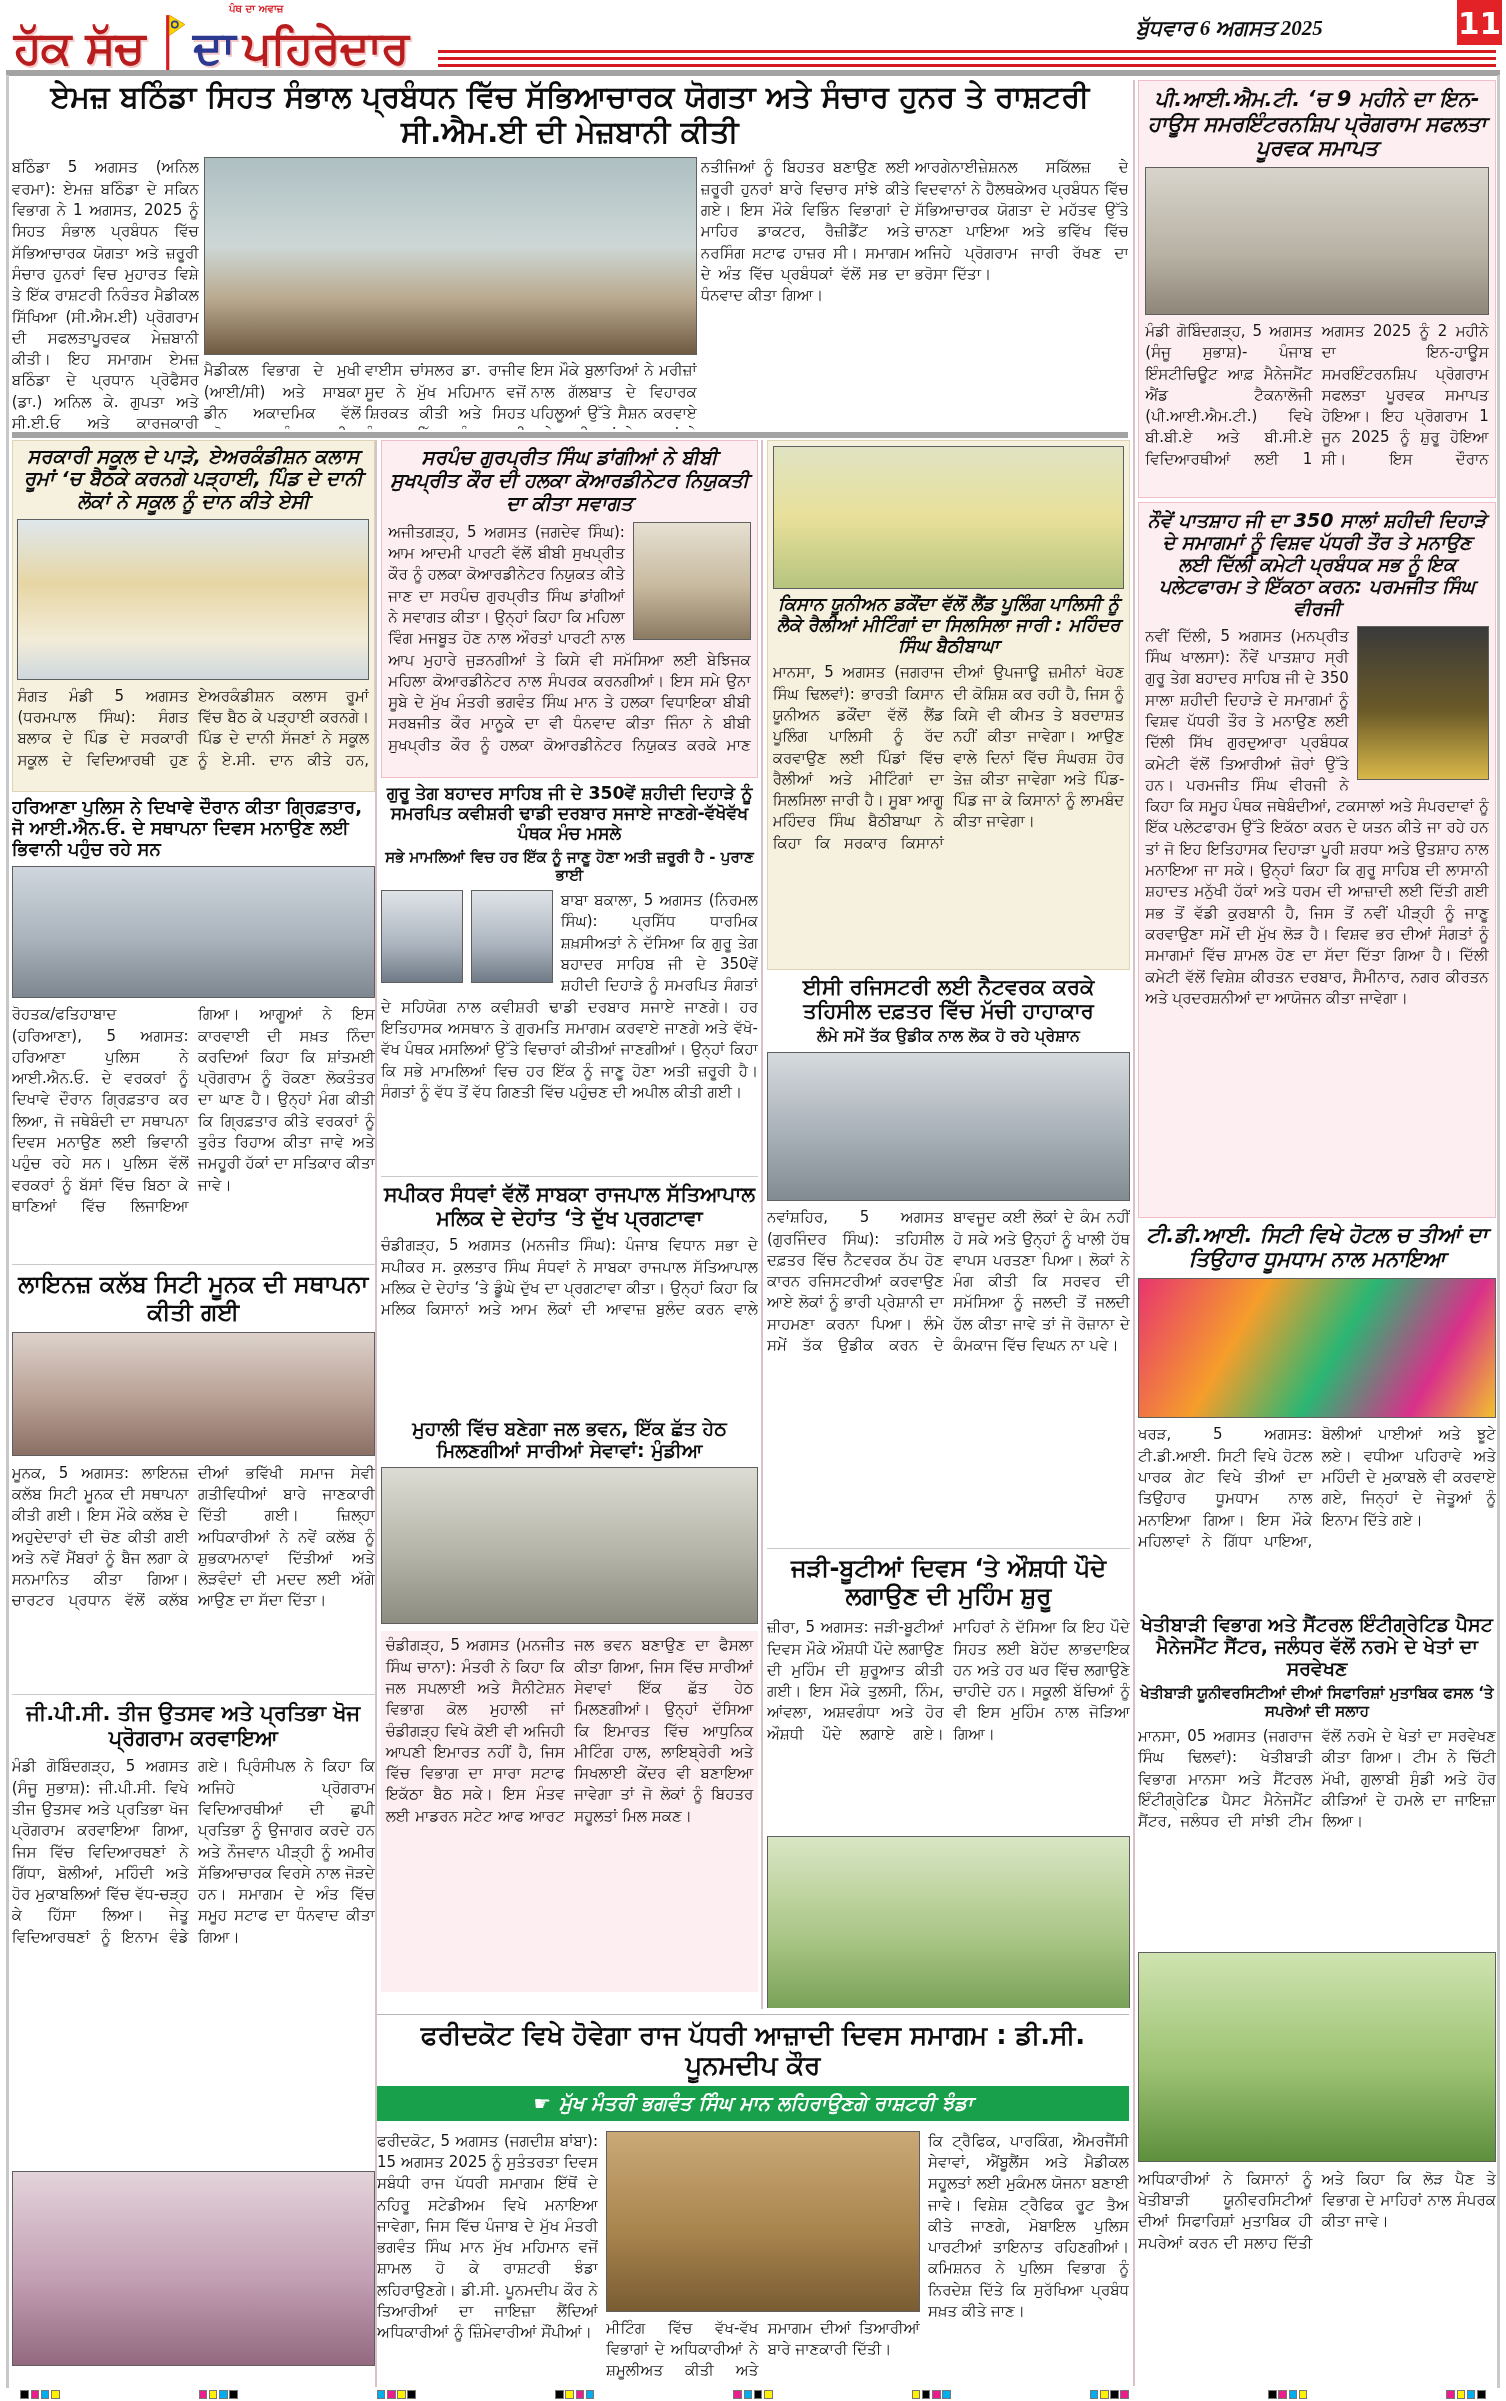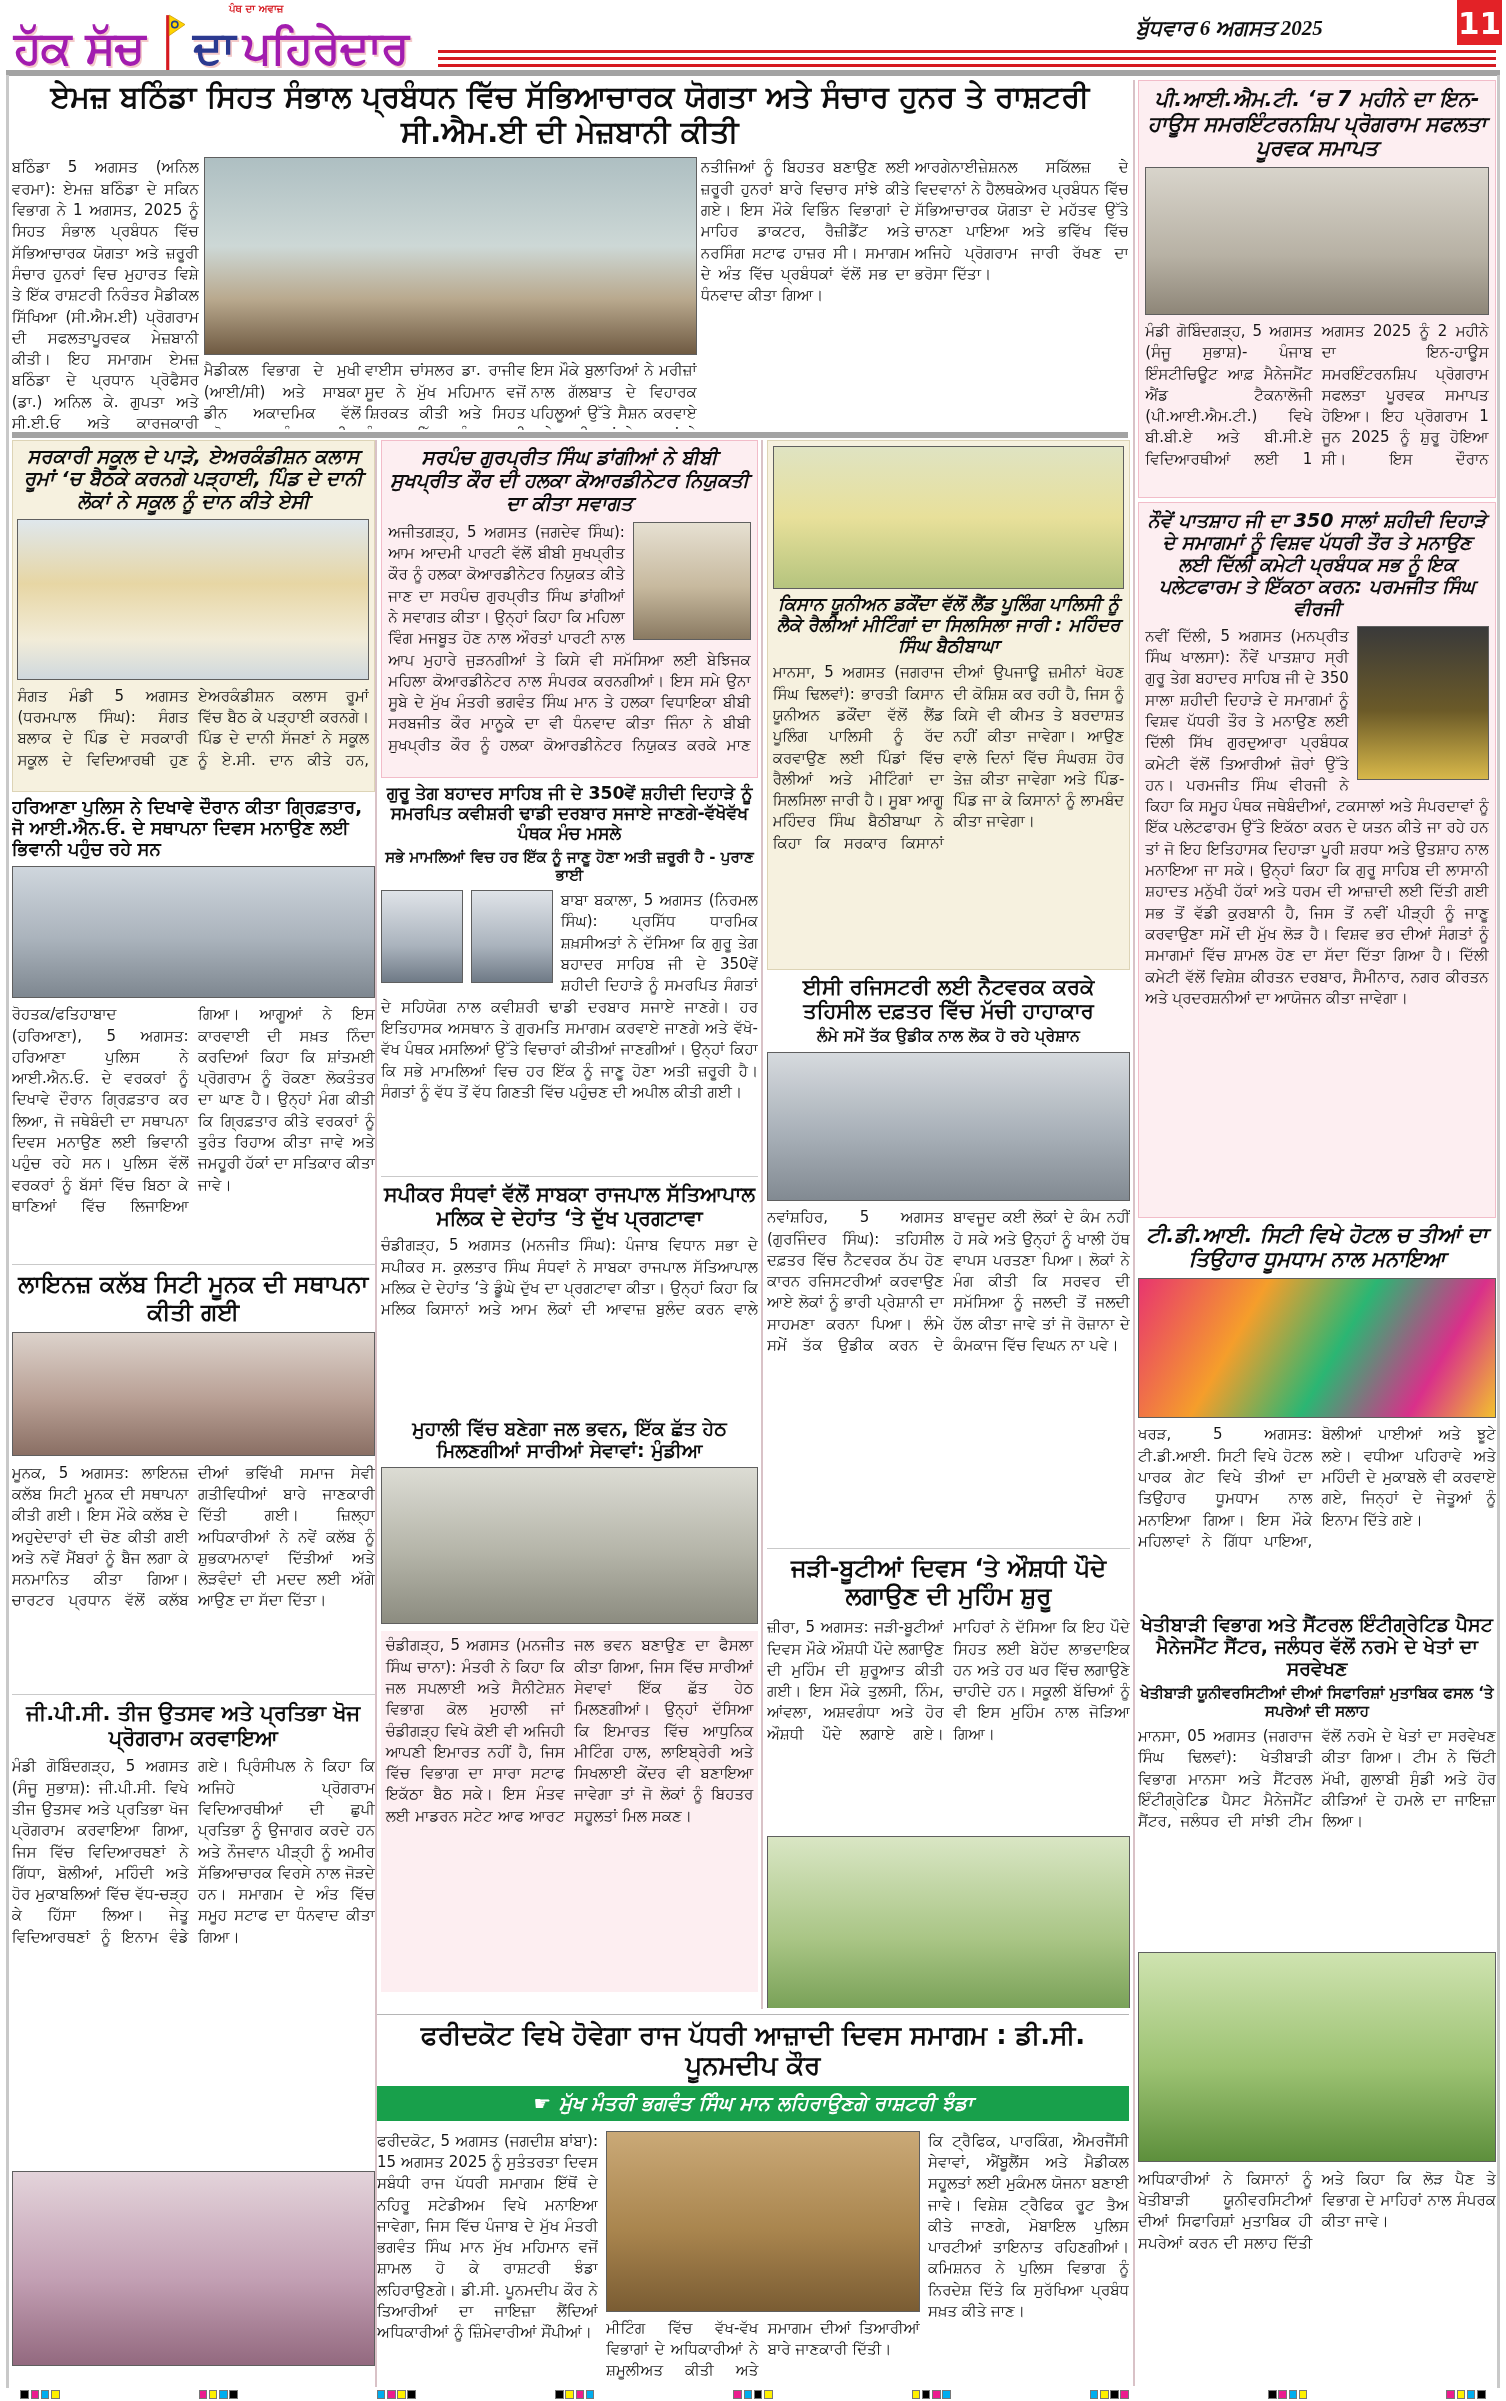--- a/index.html
+++ b/index.html
@@ -3,21 +3,21 @@
 <meta charset="utf-8">
 <style>
   html,body{margin:0;padding:0;background:#fff}
   .page{position:relative;width:1506px;height:2401px;background:#fff;overflow:hidden;
         font-family:"DejaVu Sans","Liberation Sans",sans-serif;color:#1a1a1a}
   
   .masthead{position:absolute;left:14px;top:1.6px;height:68px;display:flex;align-items:flex-end;gap:7.9px}
   .mast-tagline{position:absolute;left:229px;top:3.1px;font-size:10.2px;font-weight:bold;color:#d61a21}
   .mast-word{font-weight:800;font-size:45px;line-height:1;letter-spacing:-0.8px;
              text-shadow:1.6px 1.6px 0 #f3c9c9}
-  .mast-red{color:#a21caf}.mast-blue{color:#2b3990}
+  .mast-red{color:#b91c1c}.mast-blue{color:#2b3990}
   .flagwrap{width:33px;height:58px;position:relative;display:inline-block}
   .redlines{position:absolute;left:438px;top:50px;width:1058px;height:17.3px;
             background:repeating-linear-gradient(180deg,#d61a21 0 3.1px,#ffffff 3.1px 7px)}
   .edition-date{position:absolute;left:1136px;top:15.7px;width:204px;font-family:"Liberation Serif","DejaVu Serif",serif;
             font-style:italic;font-weight:bold;font-size:21px;color:#111}
   .pagenum{position:absolute;right:3.9px;top:0;width:45px;height:45px;background:#e32227;color:#fff;
            display:flex;align-items:center;justify-content:center;font-size:31px;font-weight:800}
   .hbar{position:absolute;background:#a3a3a3}
   .edge{position:absolute;top:75px;bottom:12.6px;width:2.4px;background:#c9c9c9}
   .vsep{position:absolute;width:1.6px;background:#d9c2c7}
@@ -98,21 +98,21 @@
       <div class="bd abs" style="left:192px;top:203px;width:157px;height:105px">ਮੈਡੀਕਲ ਵਿਭਾਗ ਦੇ ਮੁਖੀ (ਆਈ/ਸੀ) ਅਤੇ ਸਾਬਕਾ ਡੀਨ ਅਕਾਦਮਿਕ ਵੱਲੋਂ ਪ੍ਰੋਗਰਾਮ ਦਾ ਸੰਚਾਲਨ ਕੀਤਾ ਗਿਆ। ਵੱਖ-ਵੱਖ ਰਾਜਾਂ ਤੋਂ ਆਏ ਡੈਲੀਗੇਟਾਂ ਨੇ ਵਿਚਾਰ-ਵਟਾਂਦਰੇ ਵਿੱਚ ਹਿੱਸਾ ਲਿਆ।</div>
       <div class="bd abs" style="left:353px;top:203px;width:161px;height:105px">ਵਾਈਸ ਚਾਂਸਲਰ ਡਾ. ਰਾਜੀਵ ਸੂਦ ਨੇ ਮੁੱਖ ਮਹਿਮਾਨ ਵਜੋਂ ਸ਼ਿਰਕਤ ਕੀਤੀ ਅਤੇ ਸਿਹਤ ਸੰਭਾਲ ਵਿੱਚ ਸੰਚਾਰ ਦੀ ਮਹੱਤਤਾ ਬਾਰੇ ਵਿਚਾਰ ਸਾਂਝੇ ਕੀਤੇ।</div>
       <div class="bd abs" style="left:519px;top:203px;width:166px;height:105px">ਇਸ ਮੌਕੇ ਬੁਲਾਰਿਆਂ ਨੇ ਮਰੀਜ਼ਾਂ ਨਾਲ ਗੱਲਬਾਤ ਦੇ ਵਿਹਾਰਕ ਪਹਿਲੂਆਂ ਉੱਤੇ ਸੈਸ਼ਨ ਕਰਵਾਏ ਅਤੇ ਭਾਗੀਦਾਰਾਂ ਦੇ ਸਵਾਲਾਂ ਦੇ ਜਵਾਬ ਦਿੱਤੇ।</div>
       <div class="bd abs" style="left:689px;top:0;width:209px;height:308px">ਨਤੀਜਿਆਂ ਨੂੰ ਬਿਹਤਰ ਬਣਾਉਣ ਲਈ ਜ਼ਰੂਰੀ ਹੁਨਰਾਂ ਬਾਰੇ ਵਿਚਾਰ ਸਾਂਝੇ ਕੀਤੇ ਗਏ। ਇਸ ਮੌਕੇ ਵਿਭਿੰਨ ਵਿਭਾਗਾਂ ਦੇ ਮਾਹਿਰ ਡਾਕਟਰ, ਰੈਜ਼ੀਡੈਂਟ ਅਤੇ ਨਰਸਿੰਗ ਸਟਾਫ ਹਾਜ਼ਰ ਸੀ। ਸਮਾਗਮ ਦੇ ਅੰਤ ਵਿੱਚ ਪ੍ਰਬੰਧਕਾਂ ਵੱਲੋਂ ਸਭ ਦਾ ਧੰਨਵਾਦ ਕੀਤਾ ਗਿਆ।</div>
       <div class="bd abs" style="left:903px;top:0;width:214px;height:308px">ਆਰਗੇਨਾਈਜ਼ੇਸ਼ਨਲ ਸਕਿੱਲਜ਼ ਦੇ ਵਿਦਵਾਨਾਂ ਨੇ ਹੈਲਥਕੇਅਰ ਪ੍ਰਬੰਧਨ ਵਿੱਚ ਸੱਭਿਆਚਾਰਕ ਯੋਗਤਾ ਦੇ ਮਹੱਤਵ ਉੱਤੇ ਚਾਨਣਾ ਪਾਇਆ ਅਤੇ ਭਵਿੱ​ਖ ਵਿੱਚ ਅਜਿਹੇ ਪ੍ਰੋਗਰਾਮ ਜਾਰੀ ਰੱਖਣ ਦਾ ਭਰੋਸਾ ਦਿੱਤਾ।</div>
     </div>
   </div>
   <div class="hbar" style="left:11.8px;width:1116px;top:432px;height:5.5px"></div>
 
   <div class="art pinkbox" style="left:1138px;top:80px;width:358px;height:418px;padding:6.3px">
-    <div class="hd it" style="font-size:21px">ਪੀ.ਆਈ.ਐਮ.ਟੀ. ‘ਚ 7 ਮਹੀਨੇ ਦਾ ਇਨ-ਹਾਊਸ ਸਮਰਇੰਟਰਨਸ਼ਿਪ ਪ੍ਰੋਗਰਾਮ ਸਫਲਤਾ ਪੂਰਵਕ ਸਮਾਪਤ</div>
+    <div class="hd it" style="font-size:21px">ਪੀ.ਆਈ.ਐਮ.ਟੀ. ‘ਚ 9 ਮਹੀਨੇ ਦਾ ਇਨ-ਹਾਊਸ ਸਮਰਇੰਟਰਨਸ਼ਿਪ ਪ੍ਰੋਗਰਾਮ ਸਫਲਤਾ ਪੂਰਵਕ ਸਮਾਪਤ</div>
     <div class="ph ph-pimt" style="width:100%;height:148px;margin:6.3px 0"></div>
     <div class="bd cols2" style="height:166px">
       <span>ਮੰਡੀ ਗੋਬਿੰਦਗੜ੍ਹ, 5 ਅਗਸਤ (ਸੰਜੂ ਸੁਭਾਸ਼)- ਪੰਜਾਬ ਇੰਸਟੀਚਿਊਟ ਆਫ਼ ਮੈਨੇਜਮੈਂਟ ਐਂਡ ਟੈਕਨਾਲੋਜੀ (ਪੀ.ਆਈ.ਐਮ.ਟੀ.) ਵਿਖੇ ਬੀ.ਬੀ.ਏ ਅਤੇ ਬੀ.ਸੀ.ਏ ਵਿਦਿਆਰਥੀਆਂ ਲਈ 1 ਅਗਸਤ 2025 ਨੂੰ 2 ਮਹੀਨੇ ਦਾ ਇਨ-ਹਾਊਸ ਸਮਰਇੰਟਰਨਸ਼ਿਪ ਪ੍ਰੋਗਰਾਮ ਸਫਲਤਾ ਪੂਰਵਕ ਸਮਾਪਤ ਹੋਇਆ। ਇਹ ਪ੍ਰੋਗਰਾਮ 1 ਜੂਨ 2025 ਨੂੰ ਸ਼ੁਰੂ ਹੋਇਆ ਸੀ।</span>
       <span>ਇਸ ਦੌਰਾਨ ਵਿਦਿਆਰਥੀਆਂ ਨੂੰ ਪ੍ਰੈਕਟੀਕਲ ਪ੍ਰੋਜੈਕਟਾਂ ਰਾਹੀਂ ਸਿਖਲਾਈ ਦਿੱਤੀ ਗਈ। ਸਮਾਪਤੀ ਸਮਾਰੋਹ ਵਿੱਚ ਵਿਦਿਆਰਥੀਆਂ ਨੂੰ ਸਰਟੀਫਿਕੇਟ ਵੰਡੇ ਗਏ ਅਤੇ ਵਧੀਆ ਕਾਰਗੁਜ਼ਾਰੀ ਵਾਲਿਆਂ ਨੂੰ ਸਨਮਾਨਿਤ ਕੀਤਾ ਗਿਆ।</span>
     </div>
   </div>
 
   <div class="art pinkbox" style="left:1138px;top:502px;width:358px;height:716px;padding:6.3px">
     <div class="hd it" style="font-size:19px">ਨੌਵੇਂ ਪਾਤਸ਼ਾਹ ਜੀ ਦਾ 350 ਸਾਲਾਂ ਸ਼ਹੀਦੀ ਦਿਹਾੜੇ ਦੇ ਸਮਾਗਮਾਂ ਨੂੰ ਵਿਸ਼ਵ ਪੱਧਰੀ ਤੌਰ ਤੇ ਮਨਾਉਣ ਲਈ ਦਿੱਲੀ ਕਮੇਟੀ ਪ੍ਰਬੰਧਕ ਸਭ ਨੂੰ ਇਕ ਪਲੇਟਫਾਰਮ ਤੇ ਇੱਕਠਾ ਕਰਨ: ਪਰਮਜੀਤ ਸਿੰਘ ਵੀਰਜੀ</div>
     <div class="bd" style="margin-top:6.3px;height:581px">

